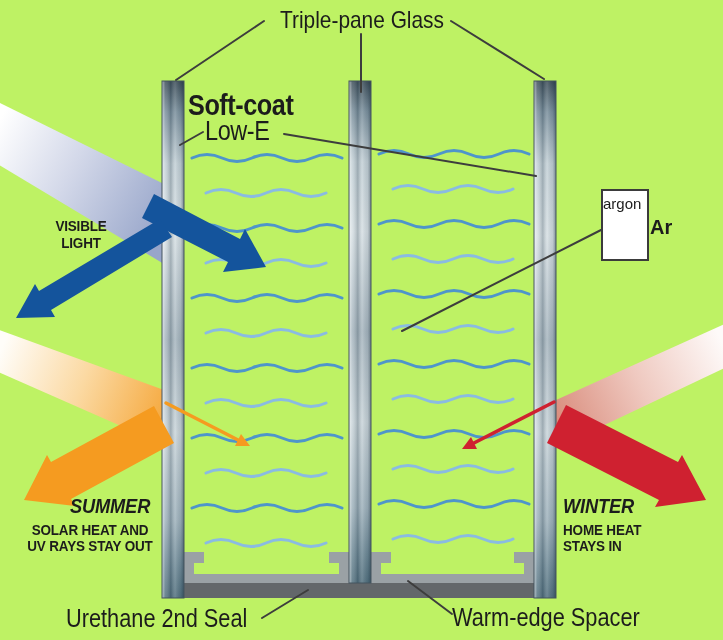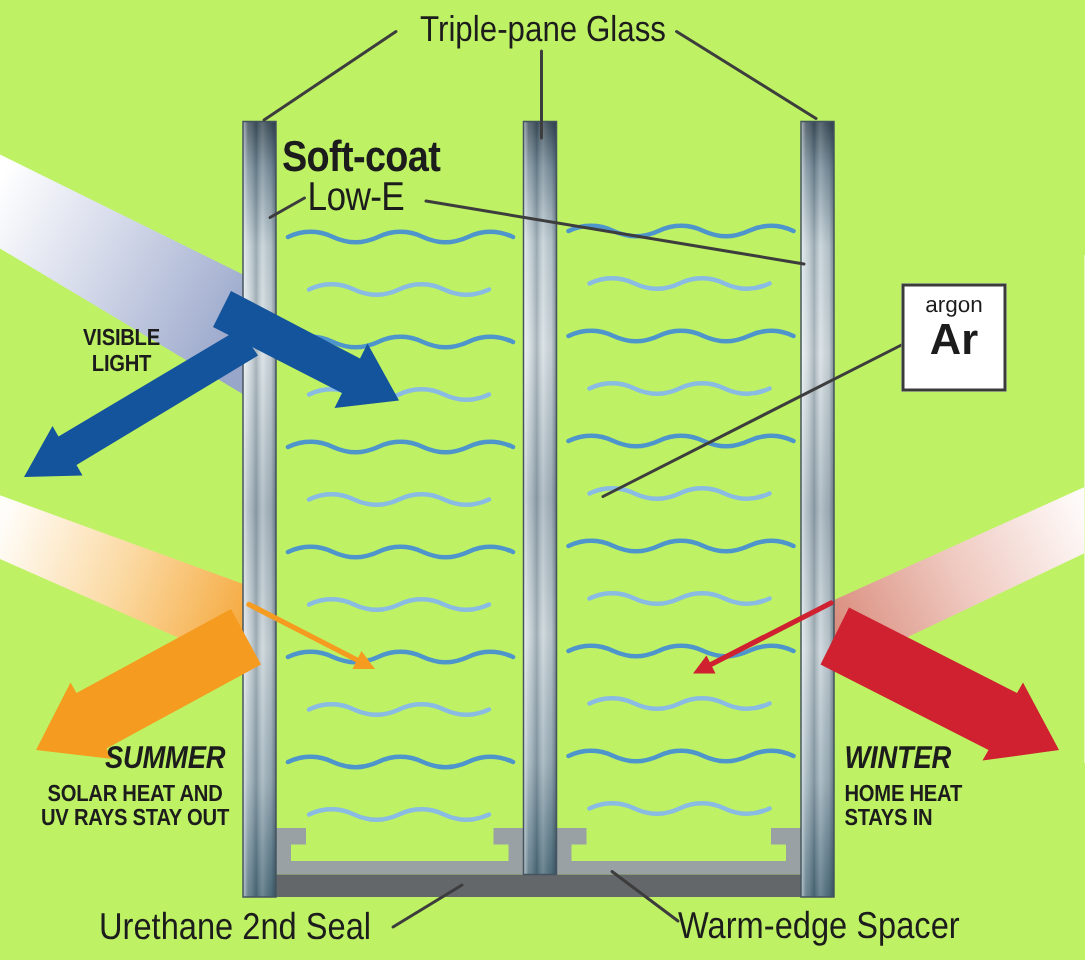--- a/index.html
+++ b/index.html
@@ -9,24 +9,24 @@
   .label{position:absolute;white-space:nowrap;color:#1c1c1c;}
   .cond{transform:scaleX(.87);transform-origin:0 0;}
   .cond-c{transform:scaleX(.87);transform-origin:50% 0;}
   .t-title{font-size:24px;}
   .t-plain{font-size:24px;}
   .t-soft{font-size:29px;font-weight:bold;letter-spacing:-.5px;}
   .t-lowe{font-size:27px;letter-spacing:-.5px;}
   .t-caps{font-size:15.5px;font-weight:bold;line-height:17px;letter-spacing:-.2px;}
   .t-season{font-size:21px;font-weight:bold;font-style:italic;letter-spacing:-.2px;}
   .ctr{text-align:center;}
-  .argon-box{position:absolute;left:601px;top:189px;width:70px;height:72px;
-             border:2px solid #3b3b3b;background:#fff;box-sizing:border-box;text-align:center;}
+  .argon-box{position:absolute;left:601px;top:189px;width:48px;height:72px;
+             border:2px solid #3b3b3b;background:#fff;box-sizing:border-box;text-align:left;}
   .argon-box .g{font-size:15px;margin-top:5px;line-height:16px;}
-  .argon-box .s{font-size:29px;font-weight:bold;line-height:30px;}
+  .argon-box .s{font-size:20px;font-weight:bold;line-height:30px;padding-left:47px;}
 </style>
 </head>
 <body>
 
 <div class="stage">
 
   <svg width="723" height="640" viewBox="0 0 723 640">
     <defs>
       <linearGradient id="paneV" x1="0" y1="0" x2="0" y2="1">
         <stop offset="0" stop-color="#3e4f5a"></stop>

